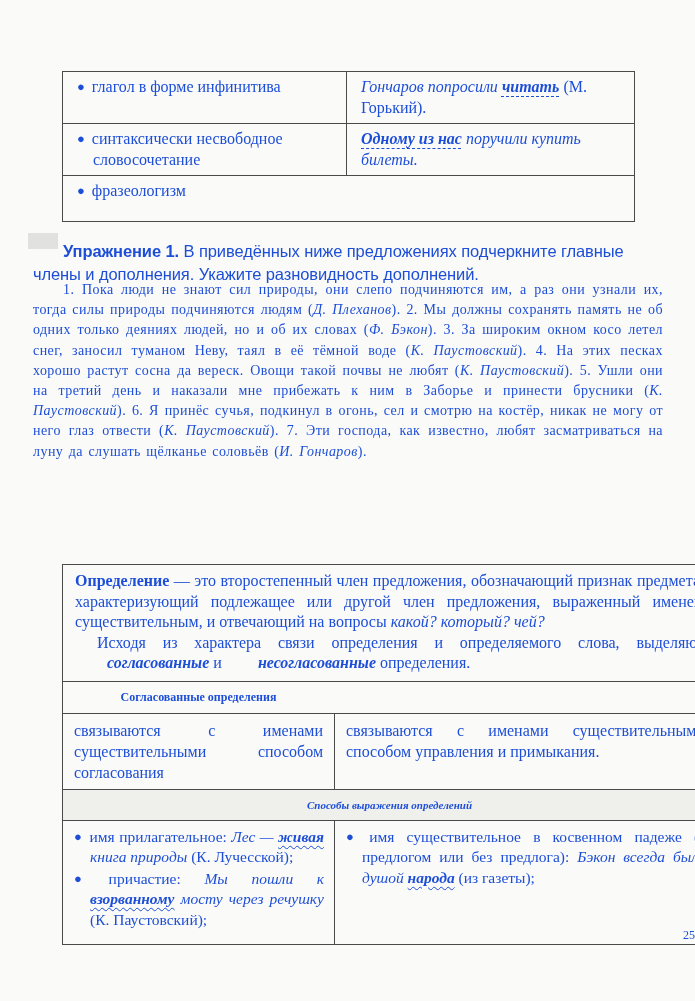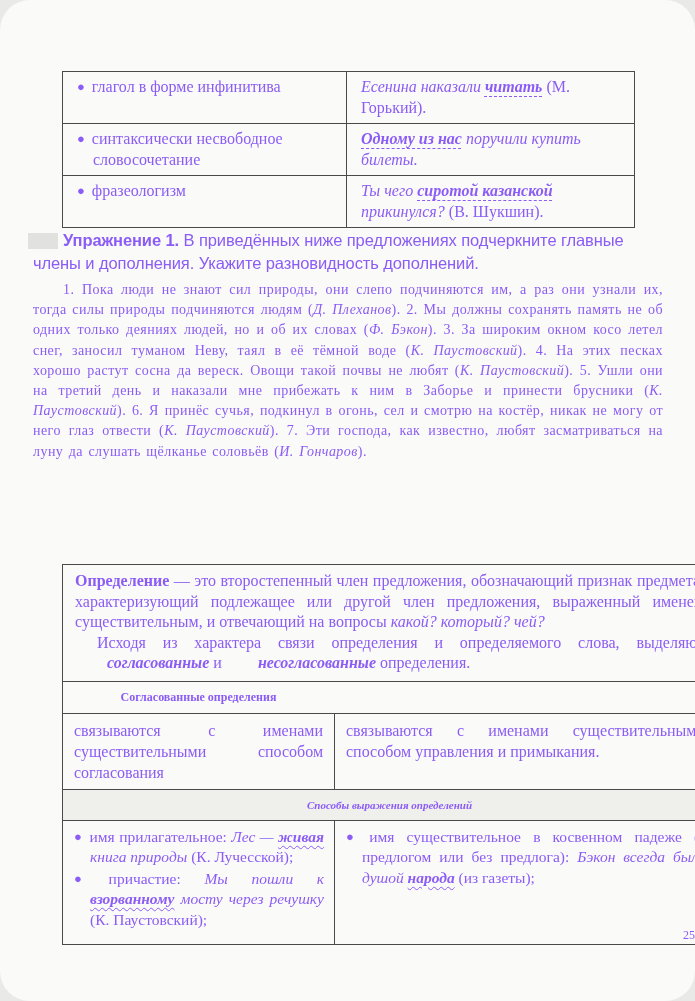--- a/index.html
+++ b/index.html
@@ -1,20 +1,19 @@
 <!DOCTYPE html>
 <html><head>
 <meta charset="utf-8">
 <style>
   html,body{margin:0;padding:0;background:#e9e9e7;}
   .page{
     position:relative;width:695px;height:1001px;overflow:hidden;
-    background:#fafaf8;color:#8b5cf6;
+    background:#fafaf8;color:#1d4ed8;
     font-family:"Liberation Serif",serif;
-    border-radius:30px;
   }
   
   .s-b{font-weight:700;}
   .s-i{font-style:italic;}
   .s-bi{font-weight:700;font-style:italic;margin-left:32px;}
   .s-bi-dash{font-weight:700;font-style:italic;
     text-decoration-line:underline;text-decoration-style:dashed;
     text-decoration-thickness:1.4px;text-underline-offset:4px;}
   .s-bi-wavy{font-weight:700;font-style:italic;
     text-decoration-line:underline;text-decoration-style:wavy;
@@ -24,21 +23,21 @@
   .top-tbl{left:62px;top:71px;width:573px;}
   .trow{display:grid;grid-template-columns:283px 1fr;box-sizing:border-box;}
   .trow + .trow{border-top:1.5px solid #4a4a4a;}
   .tcell{padding:5px 12px 5px 14px;font-size:16px;line-height:20.5px;box-sizing:border-box;}
   .tcell.rt{border-left:1.5px solid #4a4a4a;font-size:16px;}
   .r1{min-height:49px;} .r2{min-height:46px;} .r3{min-height:46px;}
   .bitem{padding-left:16px;text-indent:-16px;}
   .blt{margin-right:7px;font-size:13px;vertical-align:1px;}
   
   .ex-bar{position:absolute;left:28px;top:233px;width:30px;height:16px;background:#e1e1df;}
-  .ex{position:absolute;left:33px;top:229px;width:630px;
+  .ex{position:absolute;left:33px;top:240px;width:630px;
     font-family:"Liberation Sans",sans-serif;font-size:16.5px;line-height:22.5px;
     text-indent:30px;letter-spacing:-0.1px;}
   .mtext{position:absolute;left:33px;top:280px;width:630px;
     font-size:14px;line-height:20.2px;text-align:justify;text-indent:30px;
     letter-spacing:0.45px;word-spacing:1.5px;}
   
   .def-tbl{left:62px;top:564px;width:655px;}
   .def-cell{padding:6px 12px 7px 12px;font-size:16px;line-height:20.5px;text-align:justify;}
   .def-cell p{margin:0;}
   .def-cell p.ind{text-indent:22px;}
@@ -60,33 +59,32 @@
 </head>
 <body>
 
 <div class="page">
 
   <div class="tbl top-tbl">
     <div class="trow r1">
       <div class="tcell">
         <div class="bitem"><span class="blt">●</span><span>глагол в форме инфинитива</span></div>
       </div>
-      <div class="tcell rt"><span class="s-i">Есенина наказали </span><span class="s-bi-dash">читать</span><span> (М. Горький).</span></div>
+      <div class="tcell rt"><span class="s-i">Гончаров попросили </span><span class="s-bi-dash">читать</span><span> (М. Горький).</span></div>
     </div>
     <div class="trow r2">
       <div class="tcell">
         <div class="bitem"><span class="blt">●</span><span>синтаксически несвободное словосочетание</span></div>
       </div>
       <div class="tcell rt"><span class="s-bi-dash">Одному из нас</span><span class="s-i"> поручили купить билеты.</span></div>
     </div>
     <div class="trow r3">
       <div class="tcell">
         <div class="bitem"><span class="blt">●</span><span>фразеологизм</span></div>
       </div>
-      <div class="tcell rt"><span class="s-i">Ты чего </span><span class="s-bi-dash">сиротой казанской</span><span class="s-i"> прикинулся?</span><span> (В. Шукшин).</span></div>
     </div>
   </div>
 
   <div class="ex-bar"></div>
   <div class="ex"><span class="s-b">Упражнение 1.</span><span> В приведённых ниже предложениях подчеркните главные члены и дополнения. Укажите разновидность дополнений.</span></div>
   <div class="mtext"><span>1. Пока люди не знают сил природы, они слепо подчиняются им, а раз они узнали их, тогда силы природы подчиняются людям (</span><span class="s-i">Д. Плеханов</span><span>). 2. Мы должны сохранять память не об одних только деяниях людей, но и об их словах (</span><span class="s-i">Ф. Бэкон</span><span>). 3. За широким окном косо летел снег, заносил туманом Неву, таял в её тёмной воде (</span><span class="s-i">К. Паустовский</span><span>). 4. На этих песках хорошо растут сосна да вереск. Овощи такой почвы не любят (</span><span class="s-i">К. Паустовский</span><span>). 5. Ушли они на третий день и наказали мне прибежать к ним в Заборье и принести брусники (</span><span class="s-i">К. Паустовский</span><span>). 6. Я принёс сучья, подкинул в огонь, сел и смотрю на костёр, никак не могу от него глаз отвести (</span><span class="s-i">К. Паустовский</span><span>). 7. Эти господа, как известно, любят засматриваться на луну да слушать щёлканье соловьёв (</span><span class="s-i">И. Гончаров</span><span>).</span></div>
 
   <div class="tbl def-tbl">
     <div class="def-cell">
       <p><span class="s-b">Определение</span><span> — это второстепенный член предложения, обозначающий признак предмета, характеризующий подлежащее или другой член предложения, выраженный именем существительным, и отвечающий на вопросы </span><span class="s-i">какой? который? чей?</span></p>

